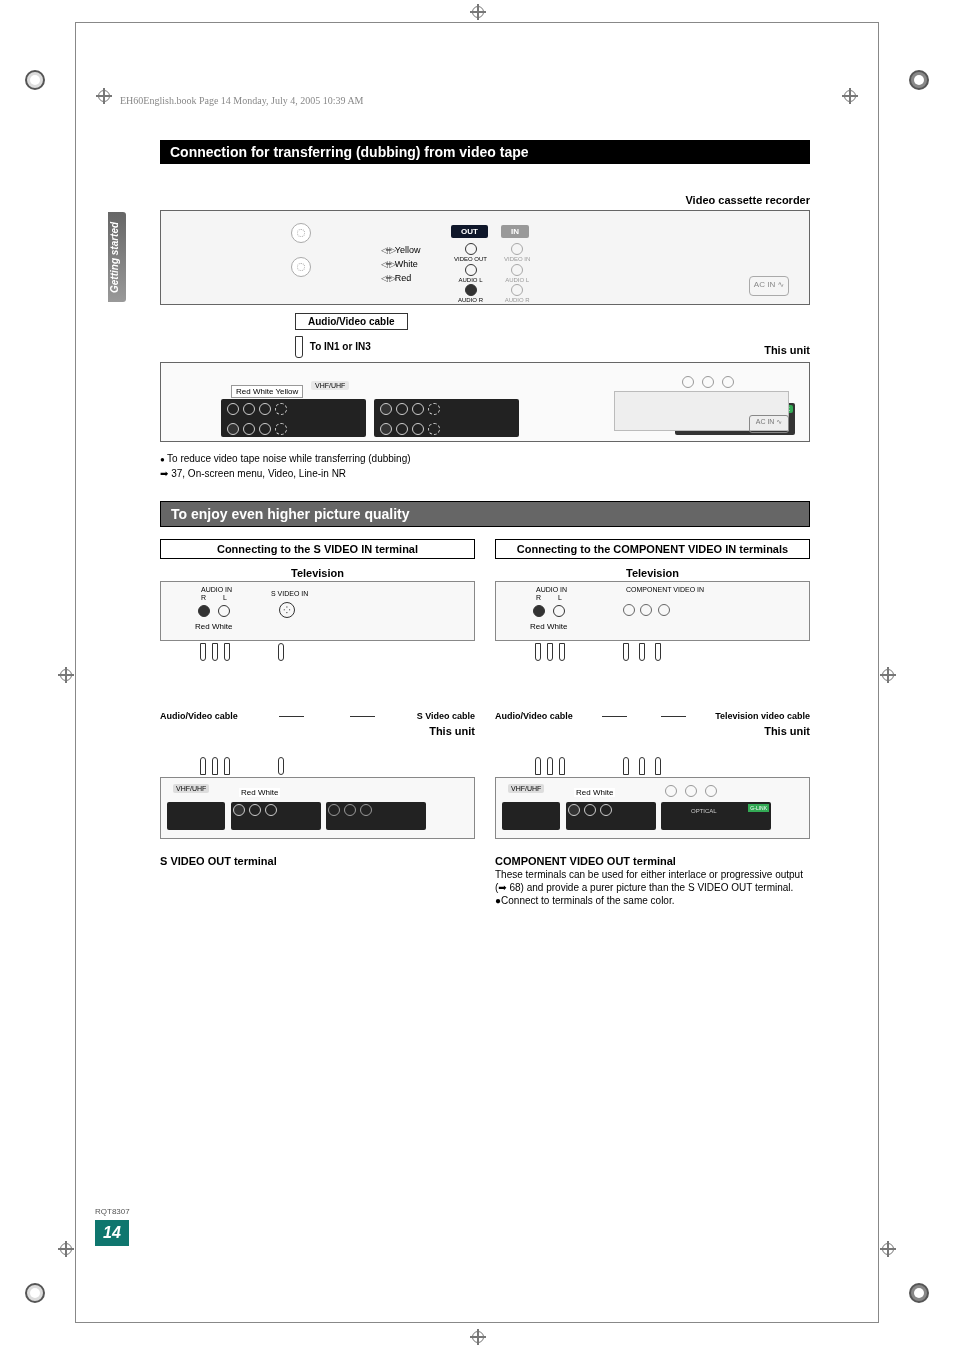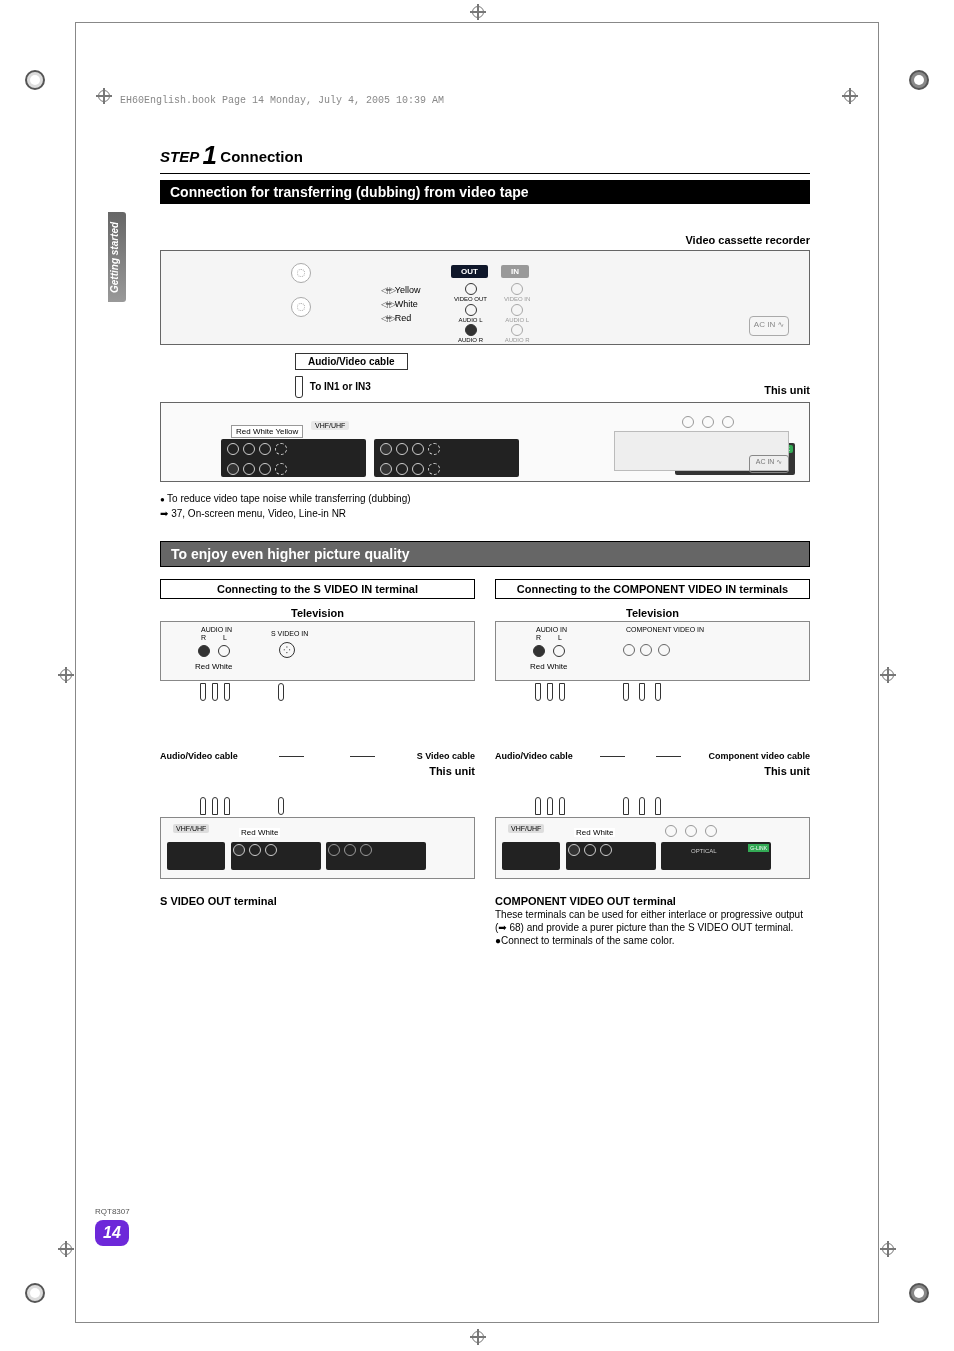--- a/index.html
+++ b/index.html
@@ -15,21 +15,21 @@
   .page {
     position: absolute;
     left: 160px;
     top: 140px;
     width: 650px;
   }
   .header-path {
     position: absolute;
     left: 120px;
     top: 95px;
-    font-family: Liberation Mono, monospace;
+    font-family: Liberation Serif, serif;
     font-size: 10px;
     color: #888;
   }
   .side-tab {
     position: absolute;
     left: 108px;
     top: 212px;
     width: 18px;
     height: 90px;
     background: linear-gradient(#999, #666);
@@ -121,21 +121,21 @@
   .cable-block{ height:70px; position:relative;}
   .cable-block .plug{ width:6px; height:18px; background:#fff; border:1px solid #333; border-radius:0 0 3px 3px; position:absolute;}
   .cable-annot-row{ display:flex; justify-content:space-between; font-size:9px; font-weight:bold; align-items:center;}
   .cable-annot-row span{ white-space:nowrap;}
   .cable-annot-row .line{ flex:1; height:1px; background:#333; margin:0 4px; max-width:25px;}
   .this-unit-2{ text-align:right; font-weight:bold; font-size:11px; margin-top:4px;}
   .mini-diagram-bot { border:1px solid #888; height:62px; background:#f8f8f8; position:relative;}
   .mini-diagram-bot .dark{ position:absolute; background:#222; height:28px; border-radius:2px;}
   .body-text { font-size:10px; line-height:13px; margin-top:16px;}
   .body-text .h{ font-weight:bold; font-size:11px; display:block; margin-top:6px;}
-  .page-num-box{ position:absolute; left:95px; bottom:105px; width:34px; height:26px; background:#6d28d9; color:#fff; font-style:italic; font-weight:bold; font-size:16px; text-align:center; line-height:26px;border-radius:8px;}
+  .page-num-box{ position:absolute; left:95px; bottom:105px; width:34px; height:26px; background:#0f766e; color:#fff; font-style:italic; font-weight:bold; font-size:16px; text-align:center; line-height:26px;}
   .rqt{ position:absolute; left:95px; bottom:135px; font-size:8px; color:#555;}
   .regmark{ position:absolute; border:2px solid #555; border-radius:50%; width:20px; height:20px; background:#ddd;}
   .regmark::after{content:""; position:absolute; inset:3px; border-radius:50%; background:#fff;}
   .regmark.tl{ left:25px; top:70px;}
   .regmark.tr{ right:25px; top:70px; background:#888;}
   .regmark.bl{ left:25px; bottom:48px;}
   .regmark.br{ right:25px; bottom:48px; background:#888;}
   .crosshair{ position:absolute; width:16px; height:16px;}
   .crosshair::before,.crosshair::after{content:"";position:absolute;background:#777;}
   .crosshair::before{left:7px; top:0; width:2px; height:16px;}
@@ -194,25 +194,20 @@
   </div>
 <div class="crosshair cross-ibr">
     <div class="ring"></div>
   </div>
 
 <div class="header-path">EH60English.book  Page 14  Monday, July 4, 2005  10:39 AM</div>
 
 <div class="side-tab">Getting started</div>
 
 <div class="page">
-  <div class="step-line">
-    <span class="step-prefix">STEP</span>
-    <span class="step-num">1</span>
-    <span class="step-title">Connection</span>
-  </div>
 
   <div class="black-bar">Connection for transferring (dubbing) from video tape</div>
 
   <div class="vcr-label">Video cassette recorder</div>
 
   <div class="big-diagram bd1">
     <div class="rf-circle rf1"></div>
     <div class="rf-circle rf2"></div>
     <div class="out-badge">OUT</div>
     <div class="in-badge">IN</div>
@@ -342,21 +337,21 @@
           <div class="plug" style="left:52px; top:2px;"></div>
           <div class="plug" style="left:64px; top:2px;"></div>
         <div class="plug" style="left:128px; top:2px;"></div>
           <div class="plug" style="left:144px; top:2px;"></div>
           <div class="plug" style="left:160px; top:2px;"></div>
       </div>
       <div class="cable-annot-row">
         <span>Audio/Video cable</span>
           <div class="line"></div>
         <div class="line"></div>
-          <span style="text-align:right">Component video cable</span>
+          <span style="text-align:right">Television video cable</span>
       </div>
       <div class="this-unit-2">This unit</div>
       <div class="cable-block" style="height:40px;">
         <div class="plug" style="left:40px; bottom:2px; transform:rotate(180deg)"></div>
         <div class="plug" style="left:52px; bottom:2px; transform:rotate(180deg)"></div>
         <div class="plug" style="left:64px; bottom:2px; transform:rotate(180deg)"></div>
         <div class="plug" style="left:128px; bottom:2px; transform:rotate(180deg)"></div>
         <div class="plug" style="left:144px; bottom:2px; transform:rotate(180deg)"></div>
         <div class="plug" style="left:160px; bottom:2px; transform:rotate(180deg)"></div>
       </div>

